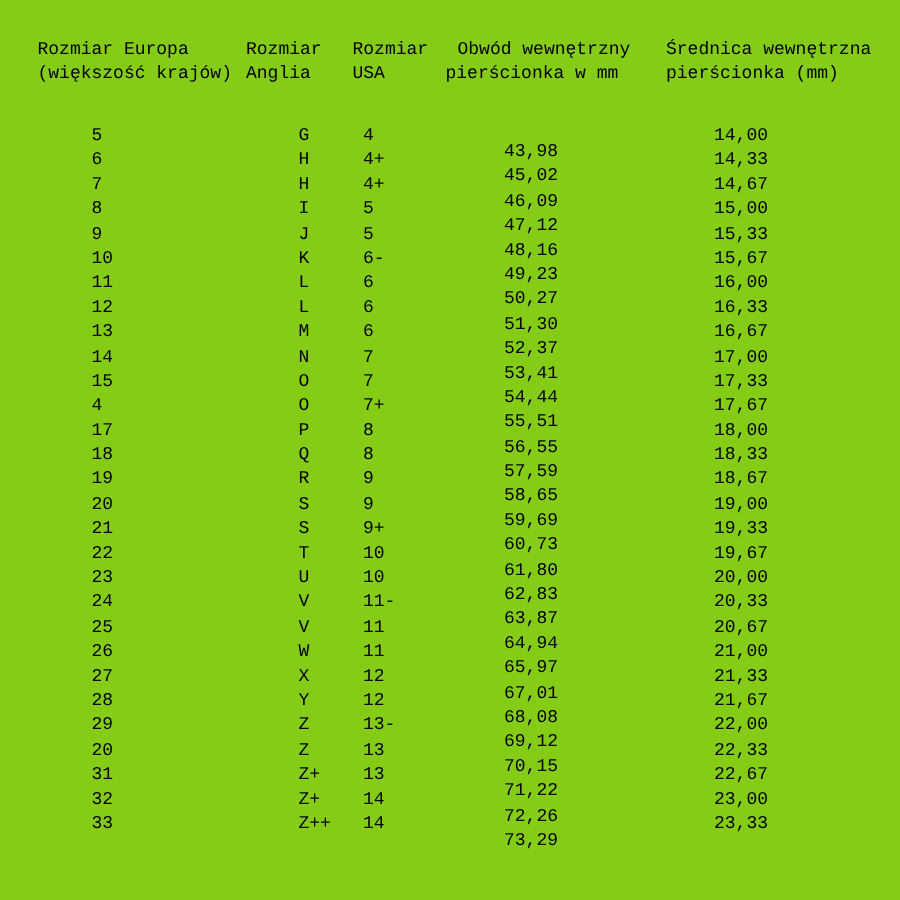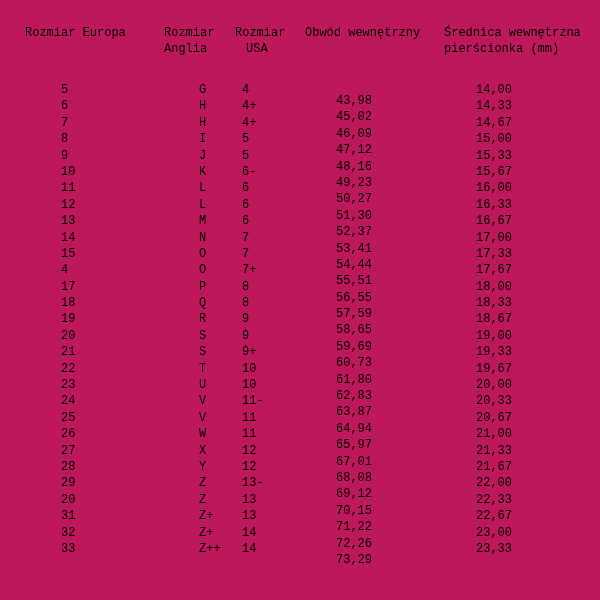--- a/index.html
+++ b/index.html
@@ -4,21 +4,21 @@
 <style>
   html, body {
     margin: 0;
     padding: 0;
     background: #ffffff;
   }
   .screen {
     position: relative;
     width: 600px;
     height: 600px;
-    background: #be185d;
+    background: #84cc16;
     overflow: hidden;
     font-family: "Liberation Mono", "DejaVu Sans Mono", monospace;
     font-size: 12px;
     color: #000000;
   }
   .header {
     position: absolute;
     top: 25px;
     left: 0;
     width: 600px;
@@ -27,21 +27,21 @@
   .h {
     position: absolute;
     line-height: 16px;
     white-space: pre;
   }
   .h1a { left: 25px;  top: 0; }
   .h1b { left: 25px;  top: 16px; }
   .h2a { left: 164px; top: 0; }
   .h2b { left: 164px; top: 16px; }
   .h3a { left: 235px; top: 0; }
-  .h3b { left: 246px; top: 16px; }
+  .h3b { left: 235px; top: 16px; }
   .h4a { left: 305px; top: 0; }
   .h4b { left: 297px; top: 16px; }
   .h5a { left: 444px; top: 0; }
   .h5b { left: 444px; top: 16px; }
   .tbody {
     position: absolute;
     top: 82px;
     left: 0;
     width: 600px;
   }
@@ -61,25 +61,27 @@
   .c3 { left: 336px; margin-top: 11px; }
   .c4 { left: 476px; }
 </style>
 </head>
 <body>
 
 <div class="screen">
 
   <div class="header">
     <span class="h h1a">Rozmiar Europa</span>
+    <span class="h h1b">(większość krajów)</span>
     <span class="h h2a">Rozmiar</span>
     <span class="h h2b">Anglia</span>
     <span class="h h3a">Rozmiar</span>
     <span class="h h3b">USA</span>
     <span class="h h4a">Obwód wewnętrzny</span>
+    <span class="h h4b">pierścionka w mm</span>
     <span class="h h5b">pierścionka (mm)</span>
     <span class="h h5a">Średnica wewnętrzna</span>
   </div>
 
   <div class="tbody">
       <div class="row">
         <span class="c0">5</span>
         <span class="c1">G</span>
         <span class="c2">4</span>
         <span class="c3">43,98</span>

